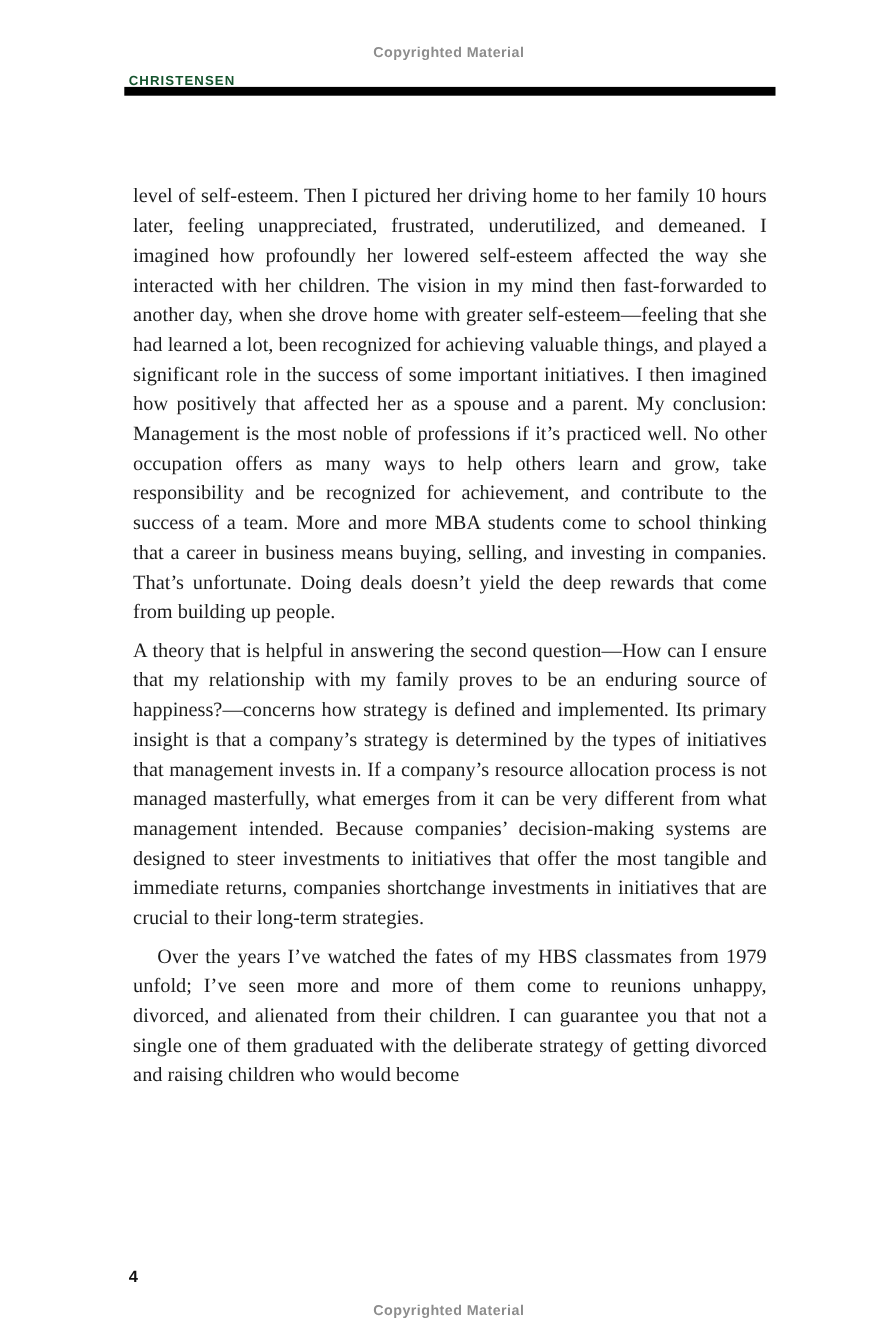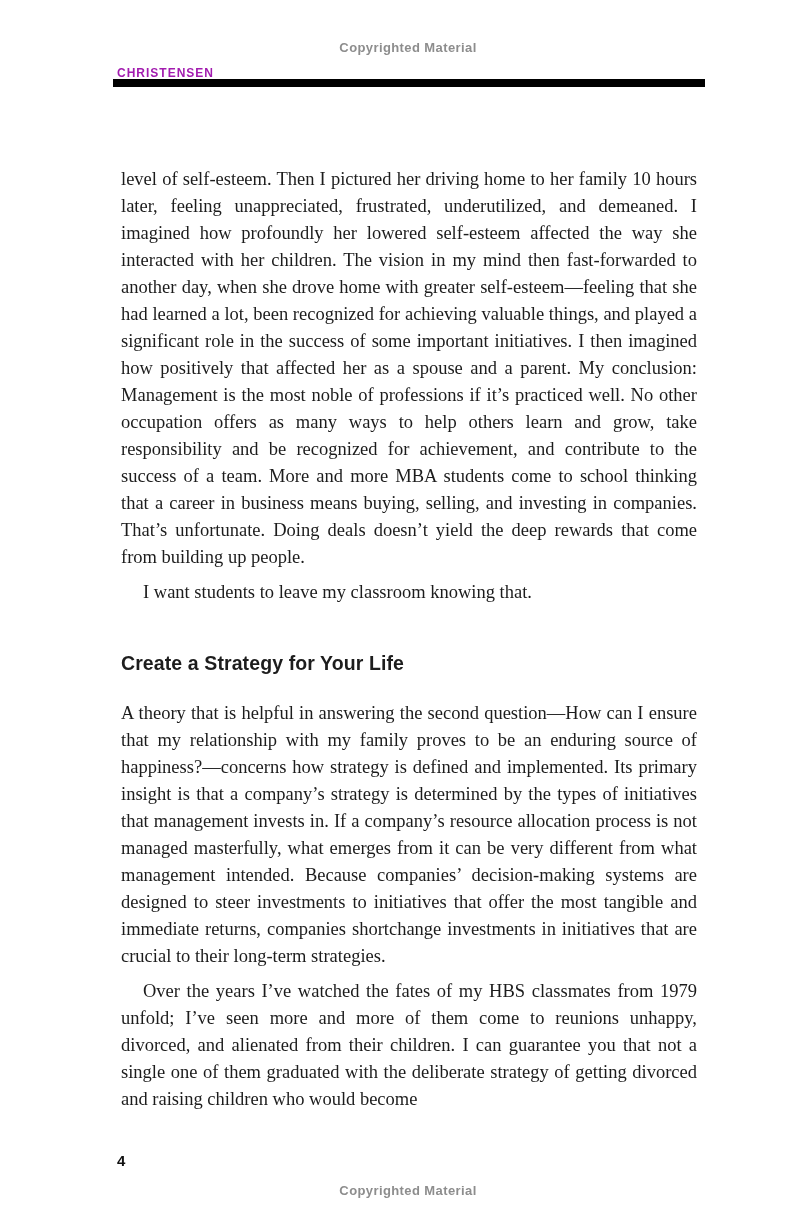--- a/index.html
+++ b/index.html
@@ -27,21 +27,21 @@
   .copyright.top { top: 28px; }
   .copyright.bottom { top: 1171px; }
   .running-header {
     position: absolute;
     left: 105px;
     top: 54px;
     font-family: "Liberation Sans", sans-serif;
     font-weight: bold;
     font-size: 12px;
     letter-spacing: 1px;
-    color: #a21caf;
+    color: #14532d;
   }
   .header-rule {
     position: absolute;
     left: 105px;
     top: 71px;
     width: 592px;
     height: 5px;
     background: #000000;
   }
   .body-text {
@@ -83,22 +83,20 @@
 <div class="page">
 
   <div class="copyright top">Copyrighted Material</div>
 
   <div class="running-header">CHRISTENSEN</div>
 
   <div class="header-rule"></div>
 
   <div class="body-text">
     <p class="body-para">level of self-esteem. Then I pictured her driving home to her family 10 hours later, feeling unappreciated, frustrated, underutilized, and demeaned. I imagined how profoundly her lowered self-esteem affected the way she interacted with her children. The vision in my mind then fast-forwarded to another day, when she drove home with greater self-esteem—feeling that she had learned a lot, been recognized for achieving valuable things, and played a significant role in the success of some important initiatives. I then imagined how positively that affected her as a spouse and a parent. My conclusion: Management is the most noble of professions if it’s practiced well. No other occupation offers as many ways to help others learn and grow, take responsibility and be recognized for achievement, and contribute to the success of a team. More and more MBA students come to school thinking that a career in business means buying, selling, and investing in companies. That’s unfortunate. Doing deals doesn’t yield the deep rewards that come from building up people.</p>
-    <p class="body-para indent">I want students to leave my classroom knowing that.</p>
-    <h2 class="section-heading">Create a Strategy for Your Life</h2>
     <p class="body-para">A theory that is helpful in answering the second question—How can I ensure that my relationship with my family proves to be an enduring source of happiness?—concerns how strategy is defined and implemented. Its primary insight is that a company’s strategy is determined by the types of initiatives that management invests in. If a company’s resource allocation process is not managed masterfully, what emerges from it can be very different from what management intended. Because companies’ decision-making systems are designed to steer investments to initiatives that offer the most tangible and immediate returns, companies shortchange investments in initiatives that are crucial to their long-term strategies.</p>
     <p class="body-para indent">Over the years I’ve watched the fates of my HBS classmates from 1979 unfold; I’ve seen more and more of them come to reunions unhappy, divorced, and alienated from their children. I can guarantee you that not a single one of them graduated with the deliberate strategy of getting divorced and raising children who would become</p>
   </div>
 
   <div class="page-number">4</div>
 
   <div class="copyright bottom">Copyrighted Material</div>
 
 </div>
 

